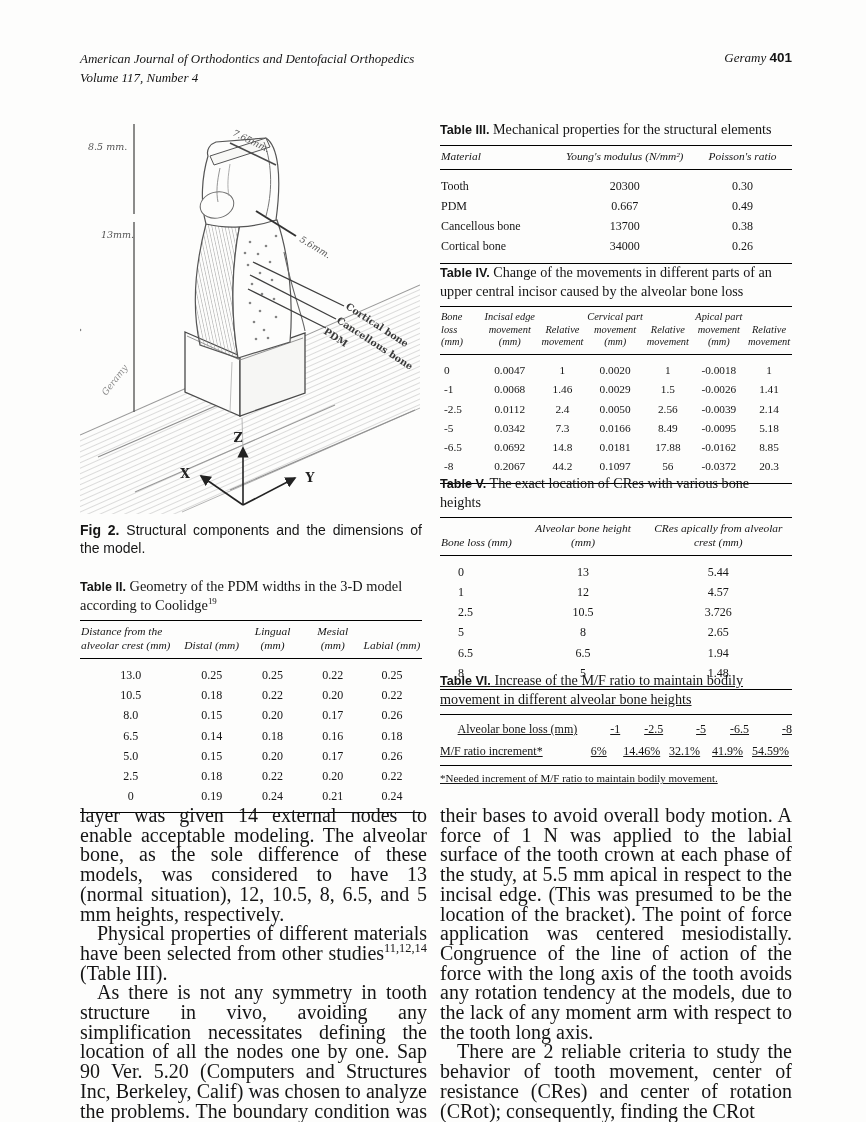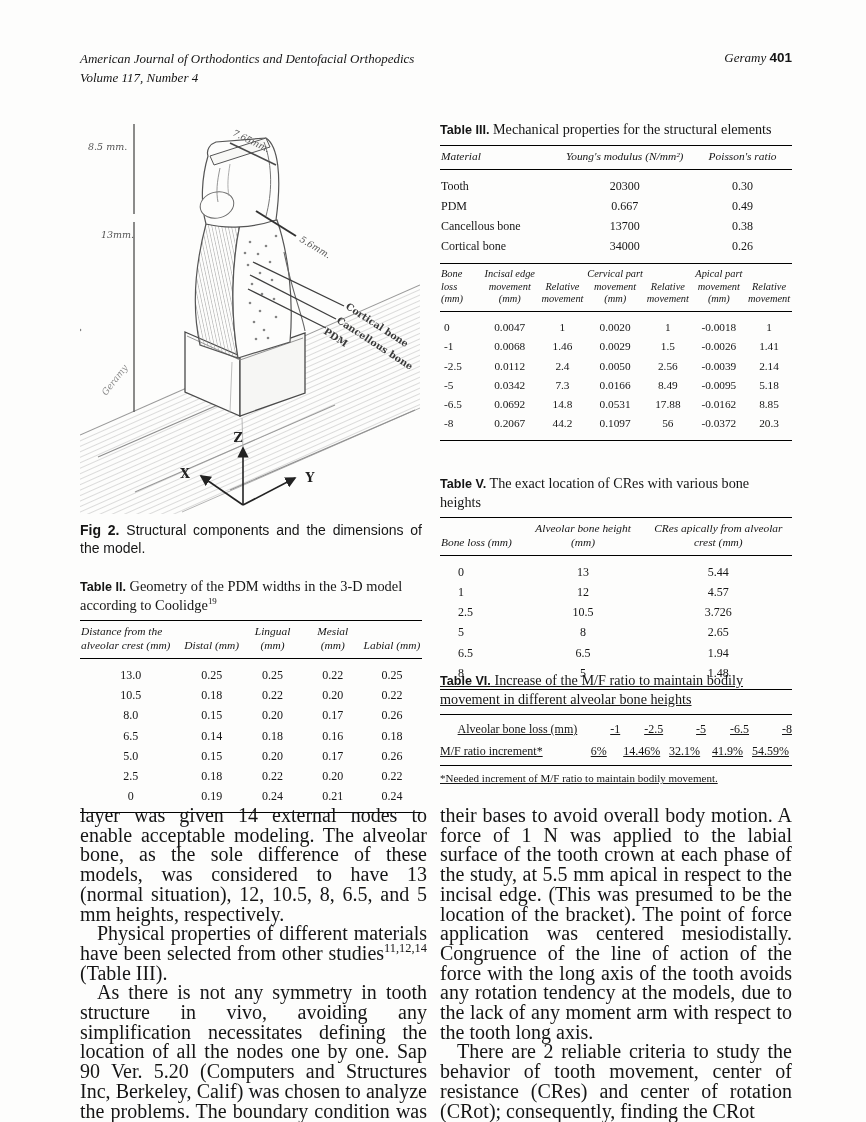--- a/index.html
+++ b/index.html
@@ -281,20 +281,23 @@
         <tr>
           <td class="c0">Cortical bone</td>
           <td>34000</td>
           <td>0.26</td>
         </tr>
       </tbody>
     </table>
 </div>
 
 <div class="abs tbl-block pos-t4">
+  <div class="tbl-title">
+    <span class="tbl-label">Table IV.</span><span> Change of the movements in different parts of an upper central incisor caused by the alveolar bone loss</span>
+  </div>
   <table class="datatable t4">
       <thead>
         <tr>
           <th class="c0">Bone loss (mm)</th>
           <th>Incisal edge movement (mm)</th>
           <th>Relative movement</th>
           <th>Cervical part movement (mm)</th>
           <th>Relative movement</th>
           <th>Apical part movement (mm)</th>
           <th>Relative movement</th>
@@ -334,21 +337,21 @@
           <td>7.3</td>
           <td>0.0166</td>
           <td>8.49</td>
           <td>-0.0095</td>
           <td>5.18</td>
         </tr>
         <tr>
           <td class="c0">-6.5</td>
           <td>0.0692</td>
           <td>14.8</td>
-          <td>0.0531</td>
+          <td>0.0181</td>
           <td>17.88</td>
           <td>-0.0162</td>
           <td>8.85</td>
         </tr>
         <tr>
           <td class="c0">-8</td>
           <td>0.2067</td>
           <td>44.2</td>
           <td>0.1097</td>
           <td>56</td>

